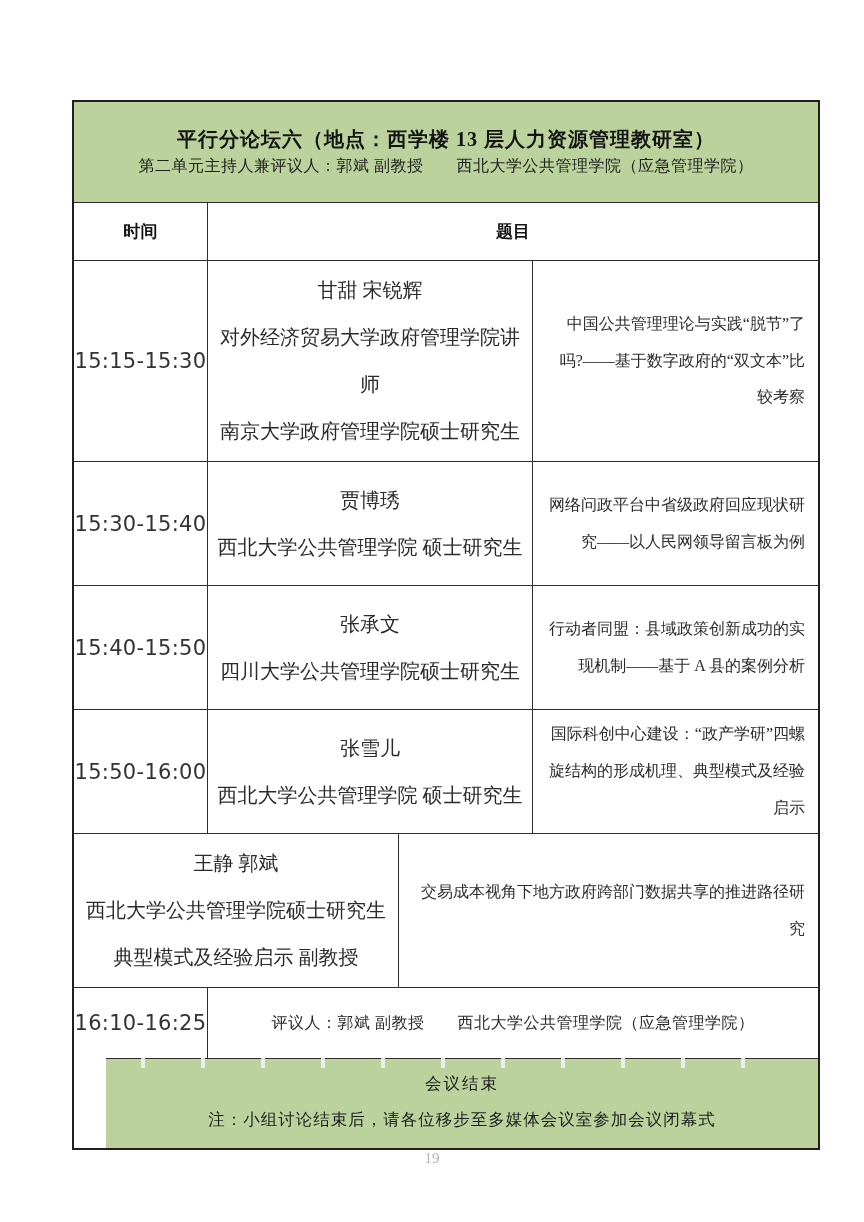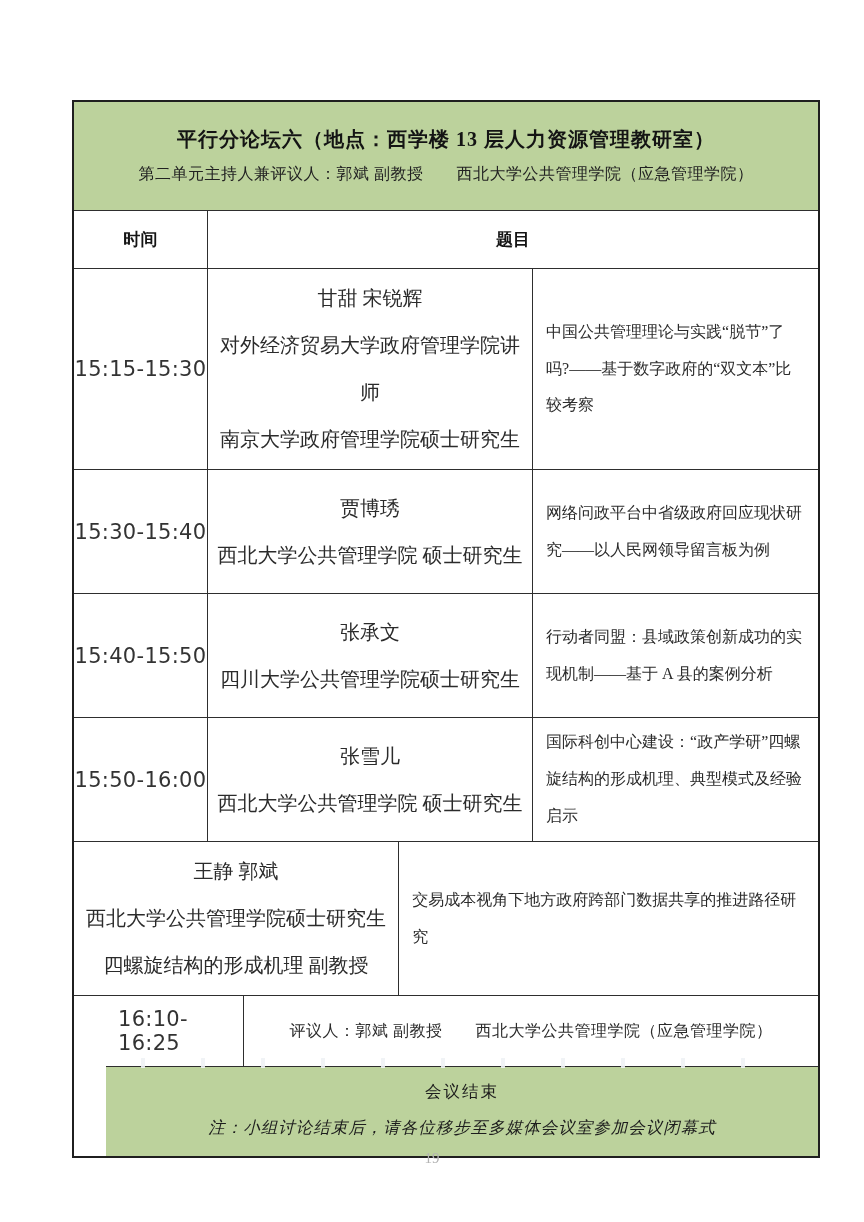--- a/index.html
+++ b/index.html
@@ -19,60 +19,60 @@
     background: #ffffff;
   }
   
   .green-band { background: #bcd29c; }
   .green-head { padding: 22px 12px 24px 12px; text-align: center; }
   .forum-title {
     font-size: 20px; font-weight: bold; color: #141414;
     letter-spacing: 1px; line-height: 1.5;
   }
   .forum-host {
-    margin-top: 8px; font-size: 16px; color: #222;
+    font-size: 16px; color: #222;
     letter-spacing: 0.5px; line-height: 1.5;
   }
   
   .trow { display: flex; border-top: 1px solid #2e2e2e; background: #fff; }
   .cell { display: flex; flex-direction: column; justify-content: center; align-items: center; }
   .cell.time {
     width: 18%; flex: 0 0 18%;
     border-right: 1px solid #2e2e2e;
     font-family: "DejaVu Sans", "Liberation Sans", sans-serif;
     font-size: 21px; color: #333; letter-spacing: 0.3px;
   }
   .cell.speaker {
     width: 43.7%; flex: 0 0 43.7%;
     border-right: 1px solid #2e2e2e;
     font-size: 20px; line-height: 2.35; text-align: center;
     padding: 6px 8px;
   }
   .cell.title {
     flex: 1 1 auto;
-    font-size: 16px; line-height: 2.3; text-align: left;
+    font-size: 16px; line-height: 2.3; text-align: right;
     padding: 6px 13px;
   }
   .thead { min-height: 58px; }
   .thead .cell { font-weight: bold; font-size: 17px; color: #141414; line-height: 1; }
   .data-row { min-height: 124px; }
-  .review-row { min-height: 71px; padding-left: 44px; }
+  .review-row { min-height: 71px; }
   .cell.merged {
     flex: 1 1 auto; font-size: 16px; text-align: center; padding: 6px 10px;
     letter-spacing: 0.5px;
   }
   
   .green-foot {
     border-top: 1px solid #2e2e2e;
     padding: 12px 10px 14px 10px;
     text-align: center;
     margin-left: 32px;
   }
   .end-label { font-size: 16.5px; color: #1d1d1d; letter-spacing: 2px; line-height: 1.6; }
-  .end-note { margin-top: 10px; font-size: 16.5px; color: #1d1d1d; letter-spacing: 1px; line-height: 1.6; font-style: italic; }
+  .end-note { margin-top: 10px; font-size: 16.5px; color: #1d1d1d; letter-spacing: 1px; line-height: 1.6; }
   
   .dash-row {
     position: absolute; left: 85px; top: 1058px; width: 700px; height: 10px;
     background: repeating-linear-gradient(90deg,
       transparent 0px, transparent 56px,
       #eff2f5 56px, #eff2f5 60px);
     opacity: 0.9;
   }
   
   .page-number {
@@ -128,21 +128,21 @@
         <div class="cell speaker">
           <div>张雪儿</div>
           <div>西北大学公共管理学院 硕士研究生</div>
         </div>
         <div class="cell title">国际科创中心建设：“政产学研”四螺旋结构的形成机理、典型模式及经验启示</div>
       </div>
       <div class="trow data-row">
         <div class="cell speaker">
           <div>王静 郭斌</div>
           <div>西北大学公共管理学院硕士研究生</div>
-          <div>四螺旋结构的形成机理 副教授</div>
+          <div>典型模式及经验启示 副教授</div>
         </div>
         <div class="cell title">交易成本视角下地方政府跨部门数据共享的推进路径研究</div>
       </div>
     </div>
 
   <div class="trow review-row">
     <div class="cell time">16:10-16:25</div>
     <div class="cell merged">评议人：郭斌 副教授　　西北大学公共管理学院（应急管理学院）</div>
   </div>
 

